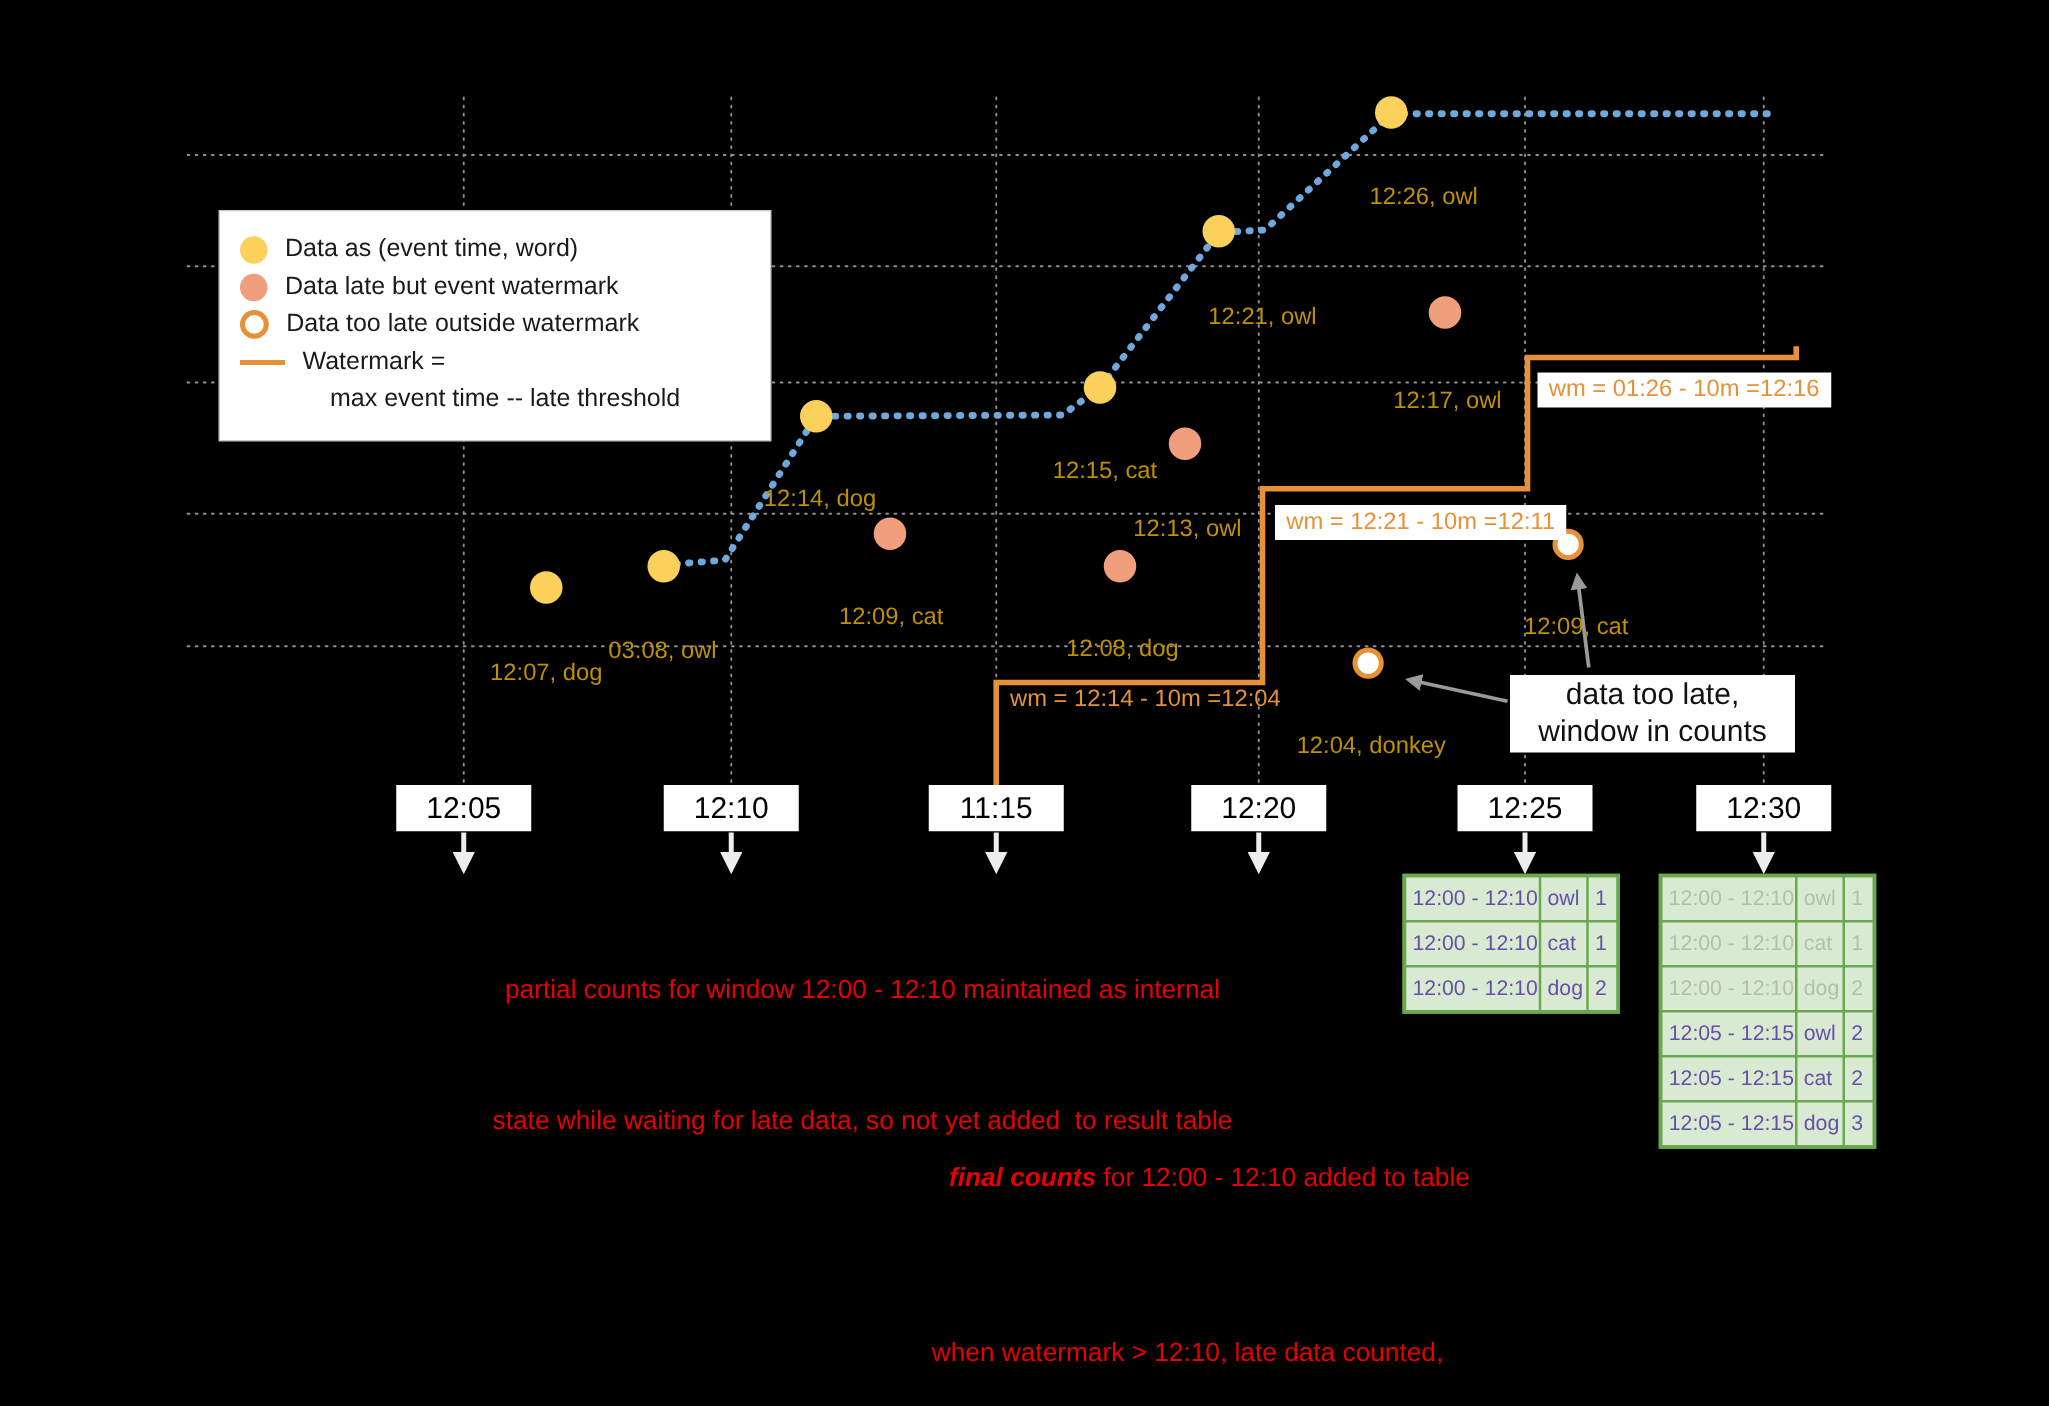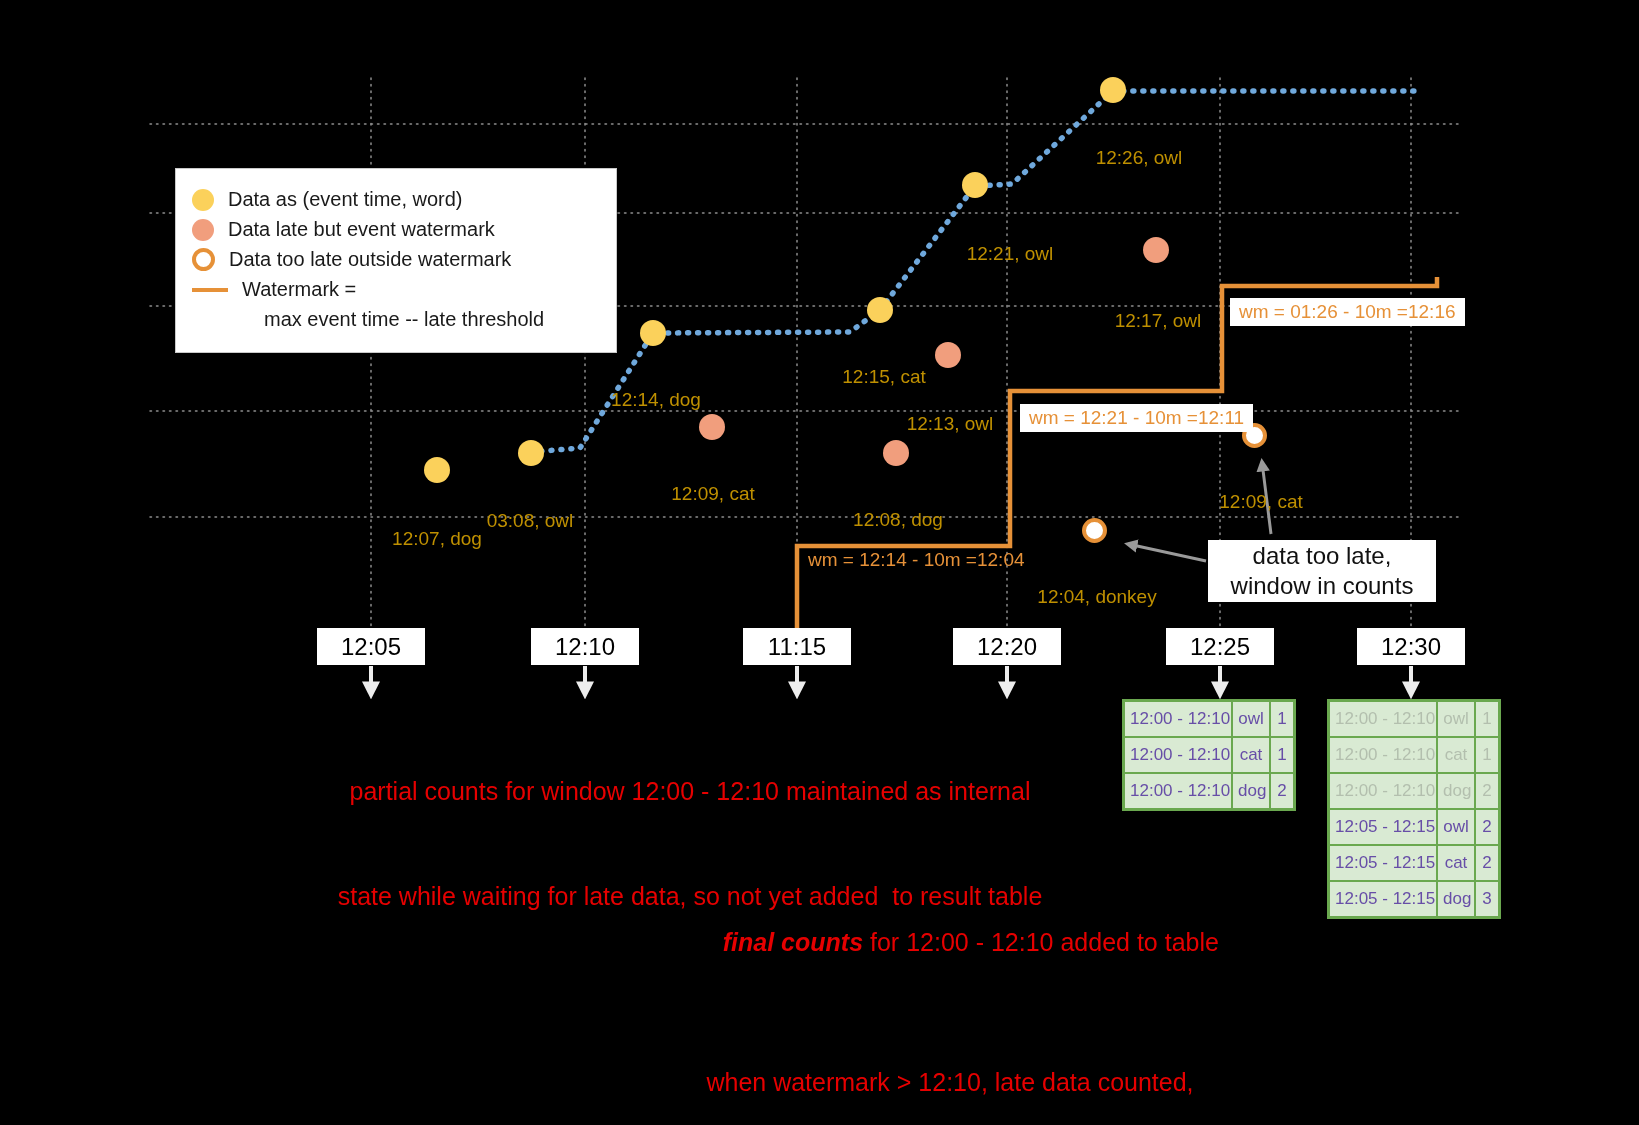--- a/index.html
+++ b/index.html
@@ -30,30 +30,30 @@
 
   
   .tick{position:absolute;width:108px;height:37px;background:#ffffff;color:#000;
         font-size:24px;display:flex;align-items:center;justify-content:center;z-index:5;}
 
   
   .wm-label{position:absolute;color:#e69138;font-size:19px;white-space:nowrap;z-index:5;}
   .wm-label.boxed{background:#ffffff;padding:3px 9px;}
 
   
-  .red-note{position:absolute;color:#e60000;font-size:25px;line-height:35px;
+  .red-note{position:absolute;color:#e60000;font-size:21px;line-height:35px;
             text-align:center;white-space:pre-wrap;z-index:5;}
   .red-note .bi{font-weight:bold;font-style:italic;}
   .too-late-box{position:absolute;left:1208px;top:540px;width:228px;height:62px;
             background:#ffffff;color:#111;font-size:24px;line-height:30px;
             display:flex;flex-direction:column;align-items:center;justify-content:center;z-index:5;}
 
   
   .rtable{position:absolute;display:grid;grid-template-columns:106px 36px 22px;gap:2px;
-          background:#6aa84f;border:3px solid #6aa84f;z-index:5;text-align:center;}
+          background:#6aa84f;border:3px solid #6aa84f;z-index:5;}
   .rrow{display:contents;}
   .cell{background:#d9ead3;color:#674ea7;font-size:17px;line-height:20px;padding:7px 5px;
         white-space:nowrap;overflow:hidden;}
   .rrow.faded .cell{color:#b3bfae;}
 </style>
 </head>
 <body>
 
 <div class="stage">
 

